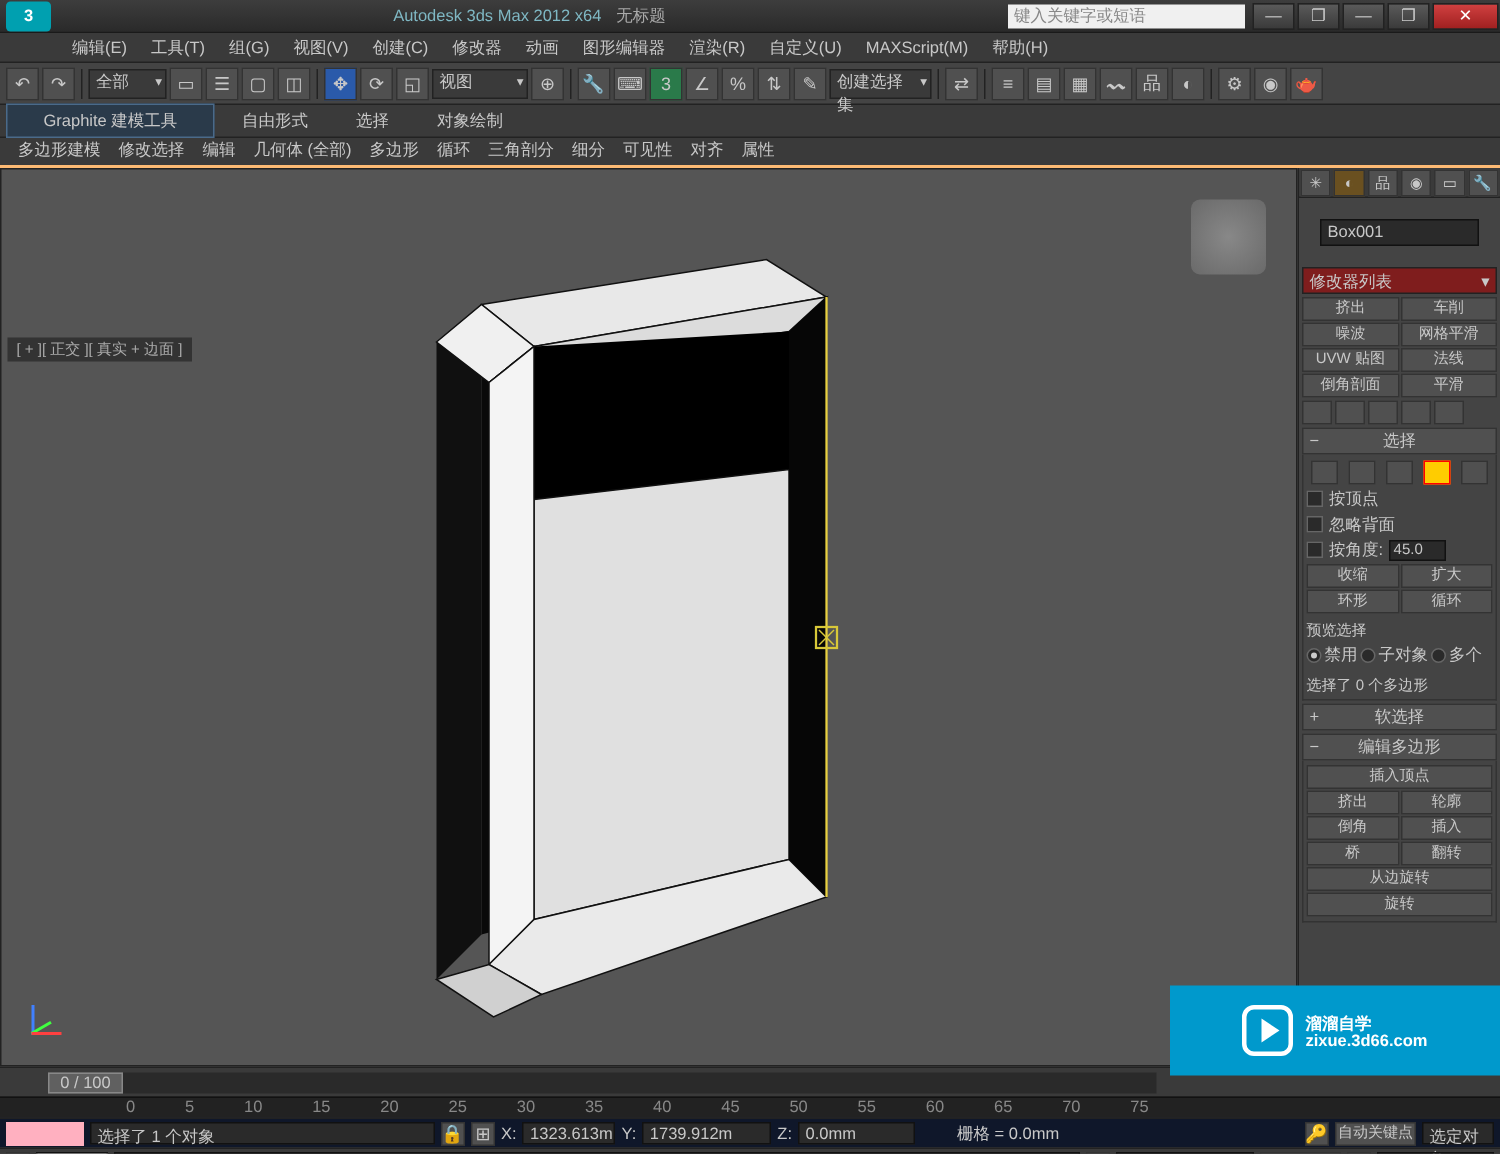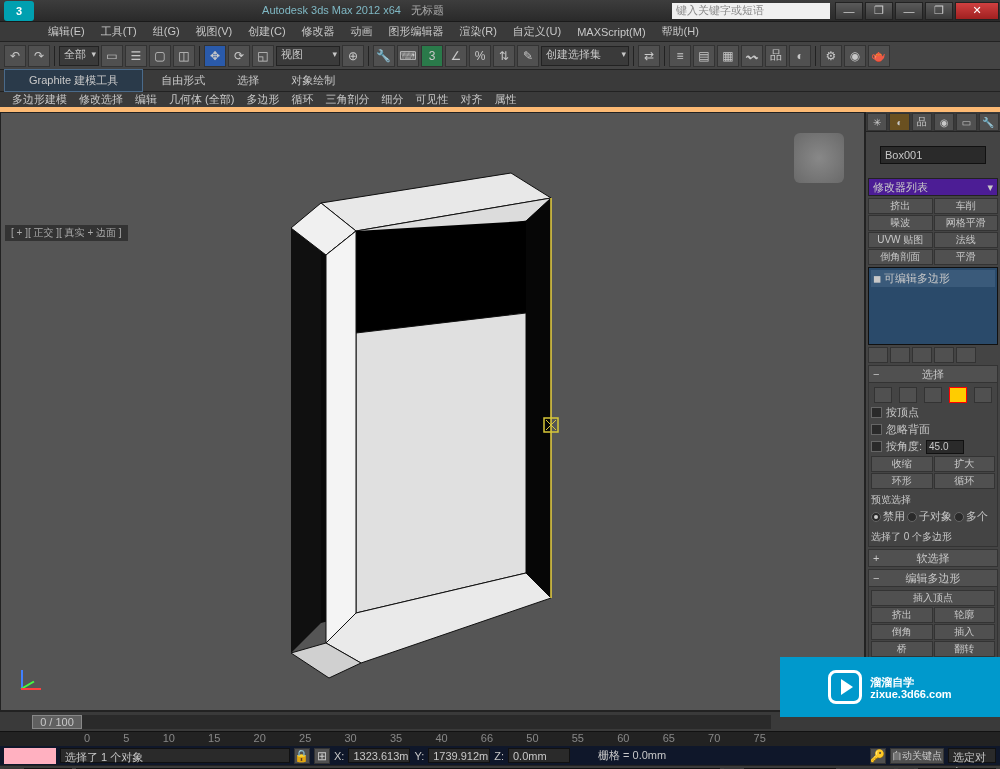--- a/index.html
+++ b/index.html
@@ -25,21 +25,21 @@
 .tool-sep { width: 1px; height: 20px; background: #222; margin: 0 2px; }
 .tool-combo { height: 20px; background: #3a3a3a; border: 1px solid #222; padding: 0 12px 0 4px; position: relative; color: #c8c8c8; }
 .tool-combo::after { content: "▾"; position: absolute; right: 2px; top: 2px; font-size: 9px; }
 
 
 .ribbon { height: 22px; background: #3a3a3a; border-bottom: 1px solid #222; display: flex; align-items: center; }
 .ribbon-tab { padding: 3px 24px; background: #2a3a4a; border: 1px solid #4a6a8a; margin-left: 4px; }
 .ribbon-tab.inactive { background: transparent; border: none; padding: 3px 14px; }
 
 
-.subribbon { height: 20px; background: #3a3a3a; border-bottom: 5px solid #fdba74; display: flex; align-items: flex-end; padding-left: 6px; }
+.subribbon { height: 20px; background: #3a3a3a; border-bottom: 2px solid #fdba74; display: flex; align-items: flex-start; padding-left: 6px; }
 .subribbon-item { padding: 0 6px; }
 
 
 .vp-label { position: absolute; top: 112px; left: 4px; background: #333; padding: 1px 6px; font-size: 10px; color: #aaa; }
 
 
 .main { display: flex; height: calc(100% - 112px - 58px); }
 .viewport { flex: 1; background: #555; position: relative; border: 1px solid #222; }
 .side-panel { width: 135px; background: #444; border-left: 1px solid #222; overflow: hidden; }
 
@@ -54,21 +54,21 @@
 .axis-gizmo .z { position: absolute; bottom: 10px; left: 10px; width: 2px; height: 20px; background: #4080ff; }
 .axis-gizmo .x { position: absolute; bottom: 10px; left: 10px; width: 20px; height: 2px; background: #ff4040; }
 .axis-gizmo .y { position: absolute; bottom: 10px; left: 10px; width: 15px; height: 2px; background: #40ff40; transform: rotate(-30deg); transform-origin: left; }
 
 
 .panel-tabs { display: flex; height: 20px; background: #3a3a3a; border-bottom: 1px solid #222; }
 .panel-tab { width: 22px; height: 18px; margin: 1px; background: #505050; border: 1px solid #333; display: flex; align-items: center; justify-content: center; font-size: 10px; }
 .panel-tab.active { background: #6a5020; }
 .obj-name { height: 18px; background: #2a2a2a; border: 1px solid #111; margin: 14px; padding-left: 4px; display: flex; align-items: center; }
 .obj-color { width: 14px; height: 14px; background: #000; border: 1px solid #888; margin: 2px; position: absolute; right: 2px; }
-.mod-combo { height: 18px; background: #4c1d95; border: 1px solid #222; margin: 2px; padding-left: 4px; display: flex; align-items: center; position: relative; }
+.mod-combo { height: 18px; background: #7f1d1d; border: 1px solid #222; margin: 2px; padding-left: 4px; display: flex; align-items: center; position: relative; }
 .mod-combo::after { content: "▾"; position: absolute; right: 4px; }
 .mod-grid { display: grid; grid-template-columns: 1fr 1fr; gap: 1px; margin: 2px; }
 .mod-btn { height: 16px; background: #505050; border: 1px solid #333; text-align: center; font-size: 10px; line-height: 14px; }
 .mod-stack { height: 78px; background: #2a4a6a; border: 1px solid #111; margin: 2px; padding: 2px; }
 .mod-stack-item { background: #3a5a7a; padding: 1px 2px; font-size: 10px; }
 .stack-btns { display: flex; gap: 2px; margin: 2px; }
 .stack-btn { width: 20px; height: 16px; background: #505050; border: 1px solid #333; }
 
 .rollout-head { height: 18px; background: #505050; border: 1px solid #333; margin: 2px 2px 0 2px; text-align: center; line-height: 16px; position: relative; }
 .rollout-head::before { content: "−"; position: absolute; left: 4px; }
@@ -134,40 +134,40 @@
   <div class="menu-item">渲染(R)</div>
   <div class="menu-item">自定义(U)</div>
   <div class="menu-item">MAXScript(M)</div>
   <div class="menu-item">帮助(H)</div>
 </div>
 
 <div class="toolbar">
   <div class="tool-btn">↶</div>
   <div class="tool-btn">↷</div>
   <div class="tool-sep"></div>
-  <div class="tool-combo" style="width:40px">全部</div>
+  <div class="tool-combo" style="width:52px">全部</div>
   <div class="tool-btn">▭</div>
   <div class="tool-btn">☰</div>
   <div class="tool-btn">▢</div>
   <div class="tool-btn">◫</div>
   <div class="tool-sep"></div>
   <div class="tool-btn" style="background:#2a5aaa">✥</div>
   <div class="tool-btn">⟳</div>
   <div class="tool-btn">◱</div>
   <div class="tool-combo" style="width:64px">视图</div>
   <div class="tool-btn">⊕</div>
   <div class="tool-sep"></div>
   <div class="tool-btn">🔧</div>
   <div class="tool-btn">⌨</div>
   <div class="tool-btn" style="background:#2a7a4a">3</div>
   <div class="tool-btn">∠</div>
   <div class="tool-btn">%</div>
   <div class="tool-btn">⇅</div>
   <div class="tool-btn">✎</div>
-  <div class="tool-combo" style="width:88px">创建选择集</div>
+  <div class="tool-combo" style="width:68px">创建选择集</div>
   <div class="tool-sep"></div>
   <div class="tool-btn">⇄</div>
   <div class="tool-sep"></div>
   <div class="tool-btn">≡</div>
   <div class="tool-btn">▤</div>
   <div class="tool-btn">▦</div>
   <div class="tool-btn">〰</div>
   <div class="tool-btn">品</div>
   <div class="tool-btn">◐</div>
   <div class="tool-sep"></div>
@@ -252,23 +252,20 @@
     <div class="mod-grid">
       <div class="mod-btn">挤出</div>
       <div class="mod-btn">车削</div>
       <div class="mod-btn">噪波</div>
       <div class="mod-btn">网格平滑</div>
       <div class="mod-btn">UVW 贴图</div>
       <div class="mod-btn">法线</div>
       <div class="mod-btn">倒角剖面</div>
       <div class="mod-btn">平滑</div>
     </div>
-    <div class="mod-stack">
-      <div class="mod-stack-item">◼ <span>可编辑多边形</span></div>
-    </div>
     <div class="stack-btns">
       <div class="stack-btn"></div>
       <div class="stack-btn"></div>
       <div class="stack-btn"></div>
       <div class="stack-btn"></div>
       <div class="stack-btn"></div>
     </div>
 
     <div class="rollout-head">选择</div>
     <div class="rollout-body">
@@ -362,41 +359,41 @@
   <div class="track-ruler">
     <span>0</span>
       <span>5</span>
       <span>10</span>
     <span>15</span>
       <span>20</span>
       <span>25</span>
     <span>30</span>
       <span>35</span>
       <span>40</span>
-    <span>66</span>
+    <span>45</span>
       <span>50</span>
       <span>55</span>
     <span>60</span>
       <span>65</span>
       <span>70</span>
     <span>75</span>
   </div>
 </div>
 
 <div class="status-bar">
   <div class="pink-box"></div>
   <div class="status-field" style="flex:0 0 230px">选择了 1 个对象</div>
   <div class="tool-btn" style="width:16px;height:16px">🔒</div>
   <div class="tool-btn" style="width:16px;height:16px">⊞</div>
   <span>X:</span>
   <div class="status-field" style="width:62px">1323.613m</div>
   <span>Y:</span>
-  <div class="status-field" style="width:62px">1739.912m</div>
+  <div class="status-field" style="width:86px">1739.912m</div>
   <span>Z:</span>
-  <div class="status-field" style="width:62px">0.0mm</div>
+  <div class="status-field" style="width:78px">0.0mm</div>
   <div style="width:20px"></div>
   <span>栅格 = 0.0mm</span>
   <div style="flex:1"></div>
   <div class="tool-btn" style="width:16px;height:16px">🔑</div>
   <div class="panel-btn" style="flex:0 0 54px">自动关键点</div>
   <div class="status-field" style="width:48px">选定对象</div>
 </div>
 
 <div class="status-bar2">
   <div class="tool-btn" style="width:16px;height:16px">◧</div>

